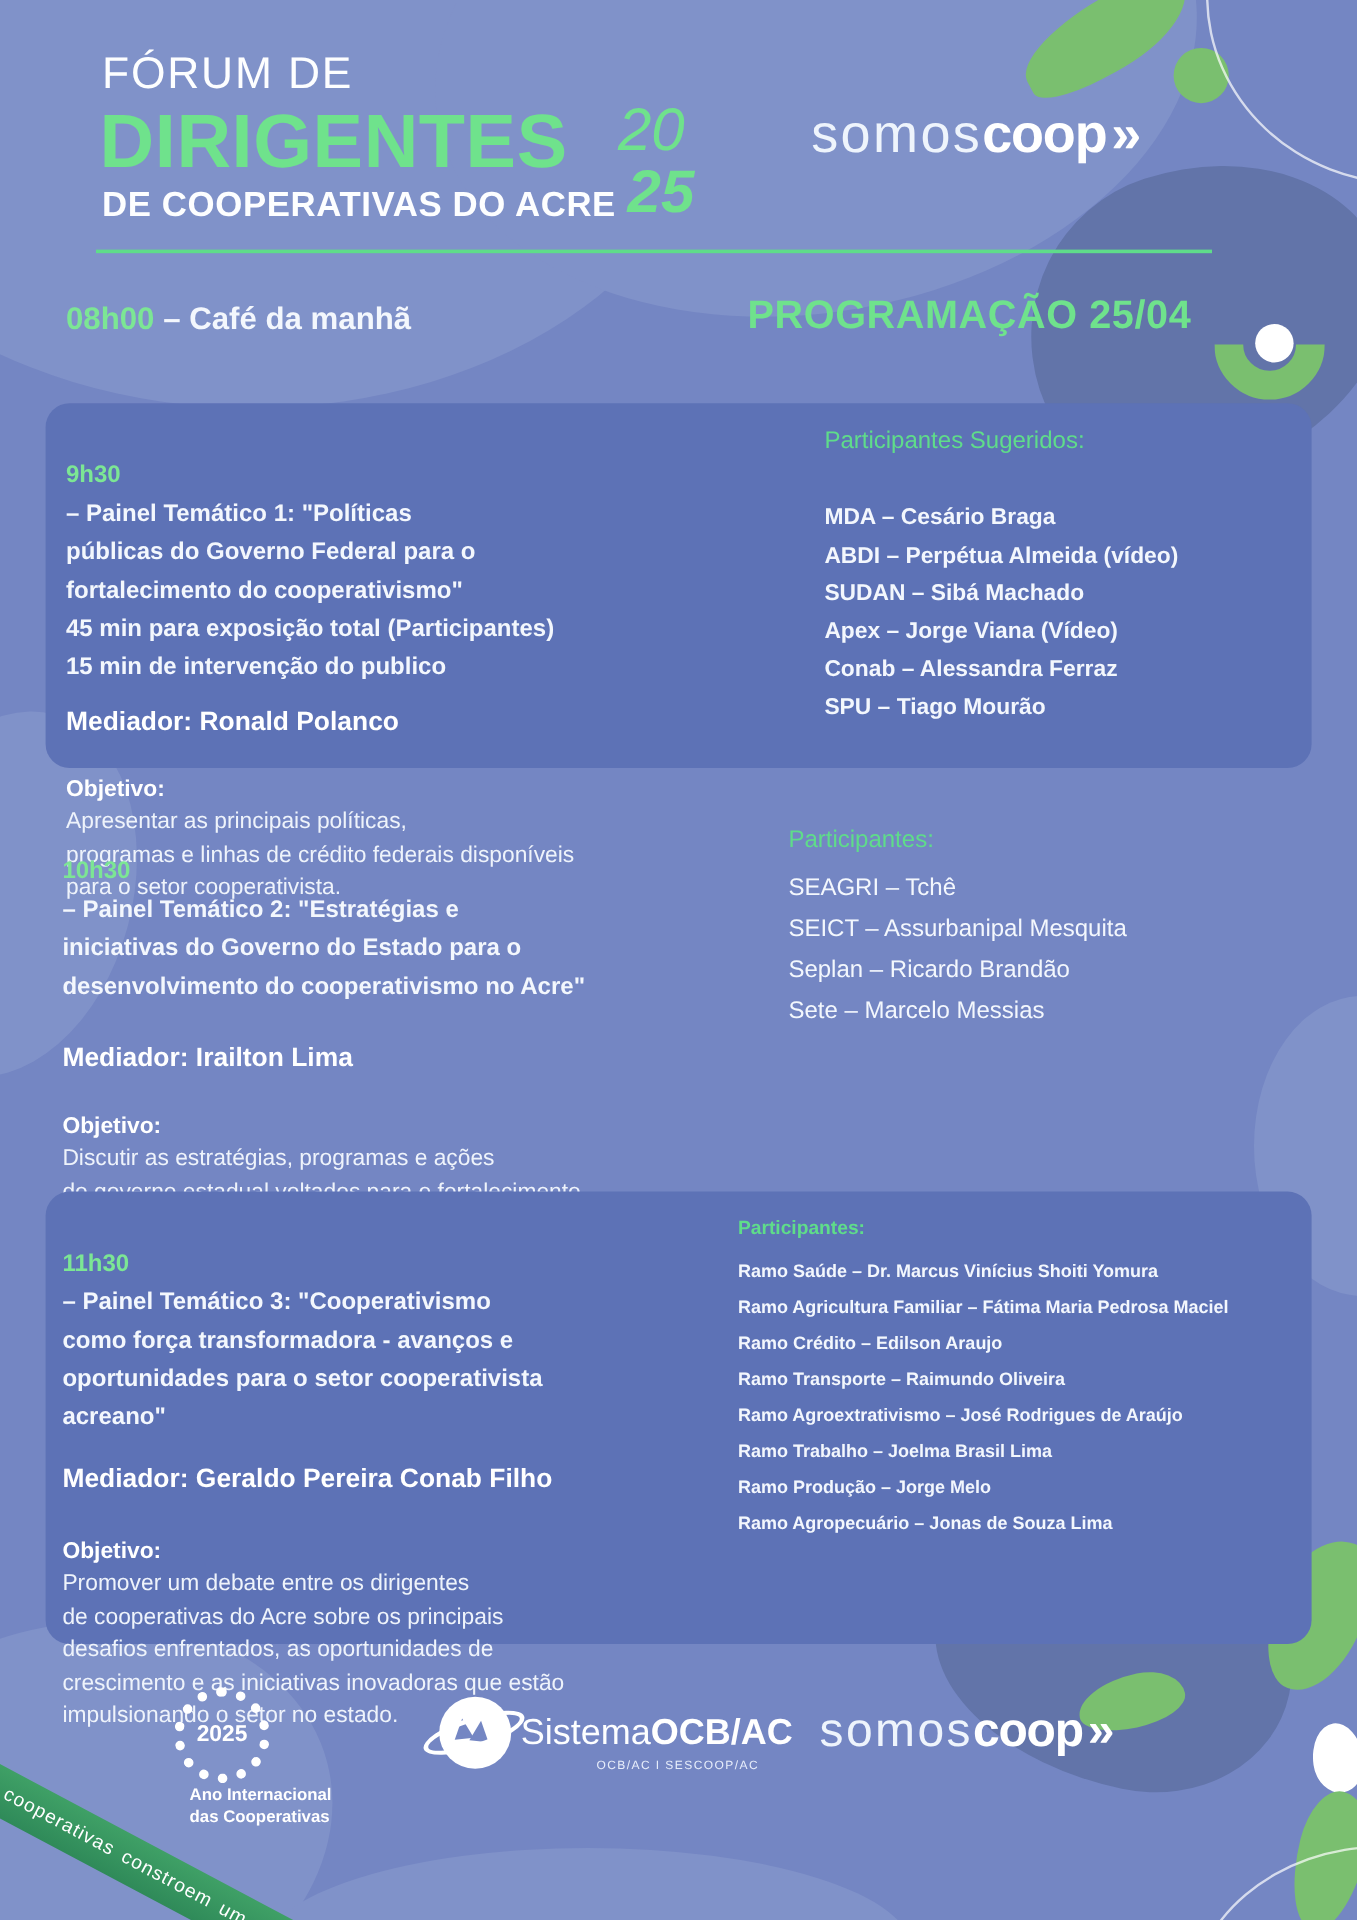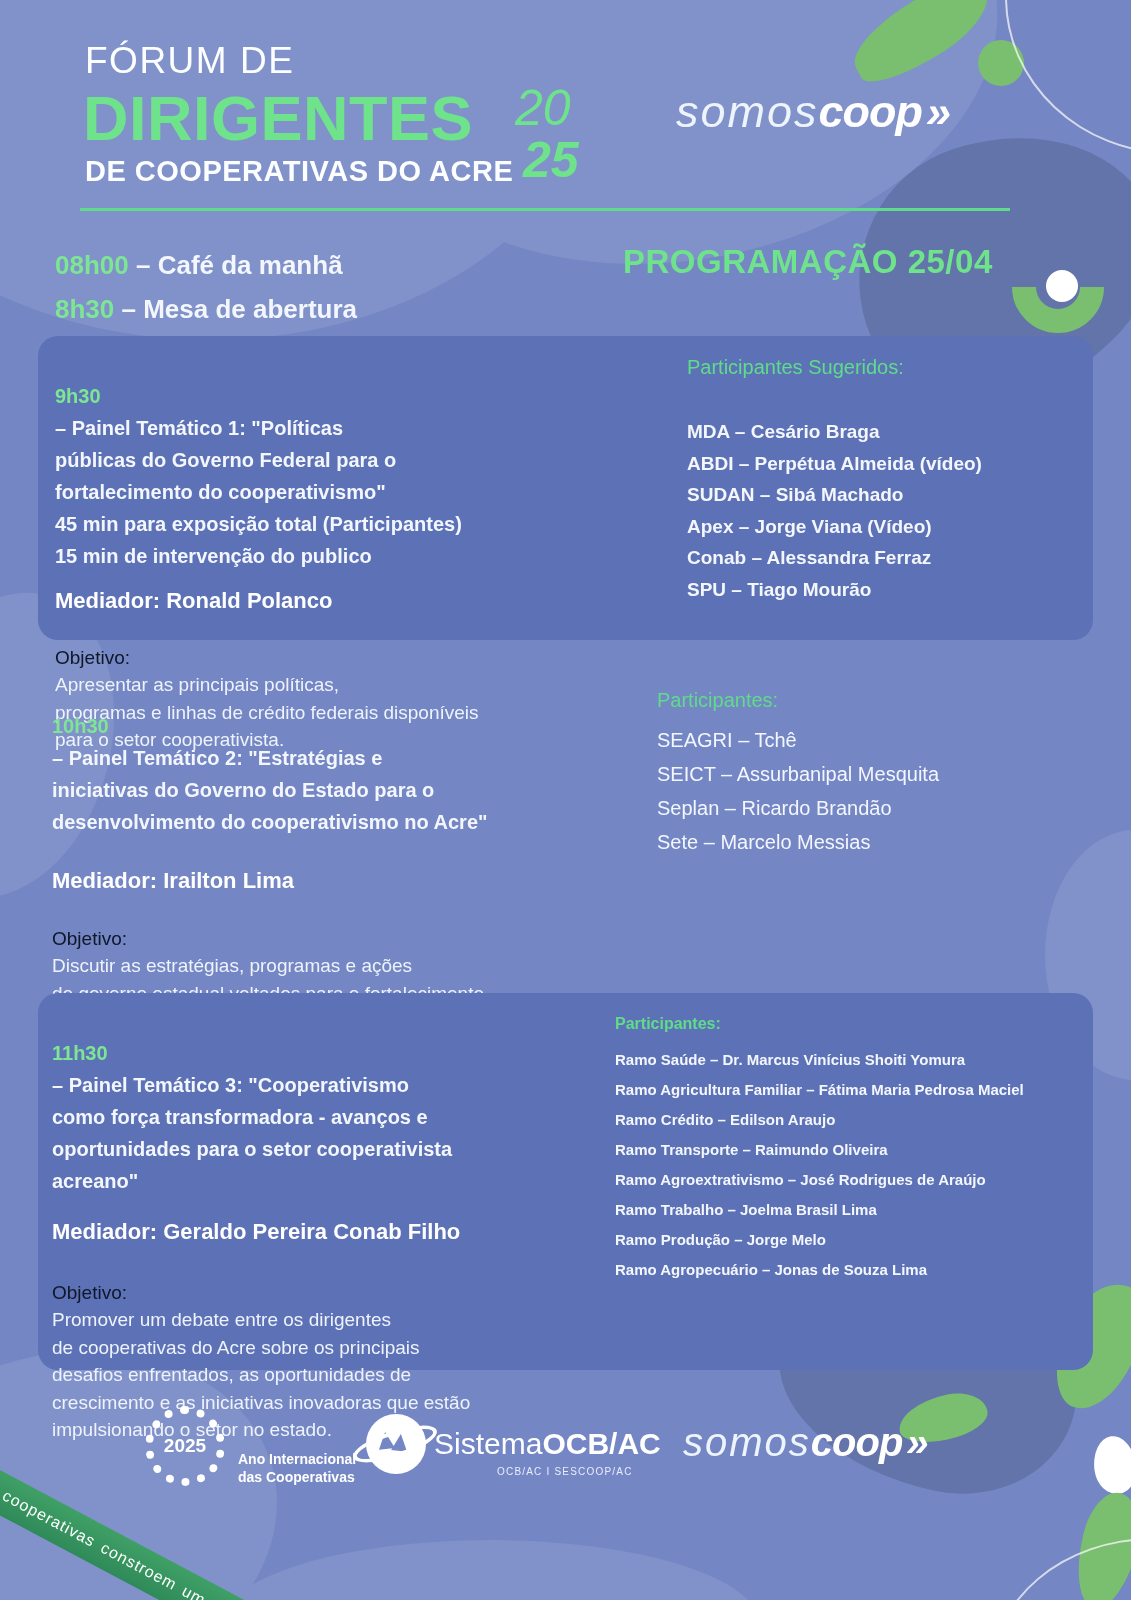--- a/index.html
+++ b/index.html
@@ -34,61 +34,61 @@
   .white-egg{left:1094px;top:1436px;width:42px;height:58px;background:#fff;border-radius:50% 50% 50% 50% / 55% 55% 45% 45%;transform:rotate(-8deg);}
   
   .content{position:absolute;z-index:2;}
   .kicker{left:85px;top:40px;font-size:37px;letter-spacing:1.5px;color:#fdfeff;}
   .main-title{left:83px;top:82px;font-size:63px;font-weight:700;color:#6fe28c;letter-spacing:0.5px;}
   .year{left:515px;top:82px;font-style:italic;color:#6fe28c;line-height:52px;font-size:50px;text-align:left;}
   .year .yt{font-weight:400;display:block;}
   .year .yb{font-weight:700;display:block;padding-left:8px;}
   .subtitle{left:85px;top:155px;font-size:29px;font-weight:700;letter-spacing:0.5px;color:#fdfeff;}
   .rule{position:absolute;z-index:2;left:80px;top:208px;width:930px;height:3px;background:#5fdc8a;}
-  .somoscoop{display:flex;align-items:center;white-space:nowrap;font-style:italic;}
+  .somoscoop{display:flex;align-items:center;white-space:nowrap;}
   .somoscoop .somos{font-weight:400;letter-spacing:2px;color:#eef4fc;}
   .somoscoop .coop{font-weight:700;letter-spacing:-1px;color:#ffffff;}
   .somoscoop .mark{font-weight:700;color:#ffffff;margin-left:4px;}
   .brand-top{left:676px;top:86px;font-size:45px;}
   .brand-footer{left:683px;top:1420px;font-size:40px;}
   
   .schedule{left:55px;top:250px;font-size:26px;font-weight:700;}
   .schedule .row{margin-bottom:13px;}
   .time{color:#7ce694;}
   .program-heading{left:623px;top:243px;font-size:33px;font-weight:700;color:#6fe28c;letter-spacing:0.5px;}
   
   .card{position:absolute;z-index:2;background:#5d72b6;border-radius:20px;}
   .panel1{left:38px;top:336px;width:1055px;height:304px;}
   .panel3{left:38px;top:993px;width:1055px;height:377px;}
   .col{position:absolute;}
   .panel-title{font-size:20px;font-weight:700;line-height:32px;white-space:pre-line;color:#f3f7fd;}
   .mediator{font-size:22px;font-weight:700;line-height:30px;color:#ffffff;}
   .objective{font-size:19px;line-height:27.5px;white-space:pre-line;color:#eef3fb;}
-  .objective .obj-label{font-weight:400;color:#0f172a;}
+  .objective .obj-label{font-weight:700;color:#ffffff;}
   .p-heading{font-size:20px;line-height:24px;color:#5fdc8a;}
   .p-list-bold{font-size:19px;font-weight:700;line-height:31.5px;}
   .p-list{font-size:20px;font-weight:400;line-height:34px;}
   .p-heading-sm{font-size:16px;font-weight:700;line-height:22px;color:#5fdc8a;}
   .p-list-sm{font-size:15px;font-weight:700;line-height:30px;}
   .p1-left{left:17px;top:12px;width:565px;}
   .p1-right{left:649px;top:19px;width:390px;}
   .p1-right .items{margin-top:37px;}
   .p1-left .mediator{margin-top:14px;}
   .s2-left{left:52px;top:678px;width:570px;}
   .s2-left .mediator{margin-top:28px;}
   .s2-left .objective{margin-top:1px;}
   .s2-right{left:657px;top:688px;width:430px;}
   .s2-right .items{margin-top:11px;}
   .p3-left{left:14px;top:12px;width:560px;}
   .p3-left .mediator{margin-top:20px;}
   .p3-left .objective{margin-top:4px;}
   .p3-right{left:577px;top:20px;width:470px;}
   .p3-right .items{margin-top:10px;}
   
-  .intl-badge{left:145px;top:1406px;display:flex;align-items:flex-end;}
+  .intl-badge{left:145px;top:1406px;display:flex;align-items:flex-start;flex-direction:column;}
   .intl-icon{width:80px;height:80px;border-radius:50%;border:8px dotted #fff;box-sizing:border-box;display:flex;align-items:center;justify-content:center;flex:none;}
   .intl-year{font-size:19px;font-weight:700;color:#fff;}
   .intl-name{margin-left:13px;font-size:14px;font-weight:700;line-height:18px;white-space:pre-line;color:#fff;}
   .globe{left:366px;top:1414px;width:60px;height:60px;}
   .globe .sphere{position:absolute;inset:0;background:#fff;border-radius:50%;}
   .globe .ring{position:absolute;left:-15px;top:17px;width:88px;height:26px;border:4px solid #fff;border-radius:50%;transform:rotate(-18deg);box-sizing:border-box;}
   .globe .tree{position:absolute;width:0;height:0;border-left:8px solid transparent;border-right:8px solid transparent;border-bottom:17px solid #7486c3;}
   .globe .t1{left:12px;top:18px;transform:rotate(-6deg);}
   .globe .t2{left:26px;top:20px;transform:rotate(6deg);}
   .sistema-text{left:434px;top:1427px;font-size:30px;white-space:nowrap;}
@@ -138,24 +138,20 @@
     <span class="somos">somos</span>
       <span class="coop">coop</span>
       <span class="mark">»</span>
   </div>
 
   <div class="content schedule">
     <div class="row">
       <span class="time">08h00</span>
       <span>– Café da manhã</span>
     </div>
-    <div class="row">
-      <span class="time">8h30</span>
-      <span>– Mesa de abertura</span>
-    </div>
   </div>
   <div class="content program-heading">PROGRAMAÇÃO 25/04</div>
 
   <div class="card panel1">
     <div class="col p1-left">
       <div class="panel-title">
         <span class="time">9h30</span>
         <span>– Painel Temático 1: "Políticas
 públicas do Governo Federal para o
 fortalecimento do cooperativismo"

